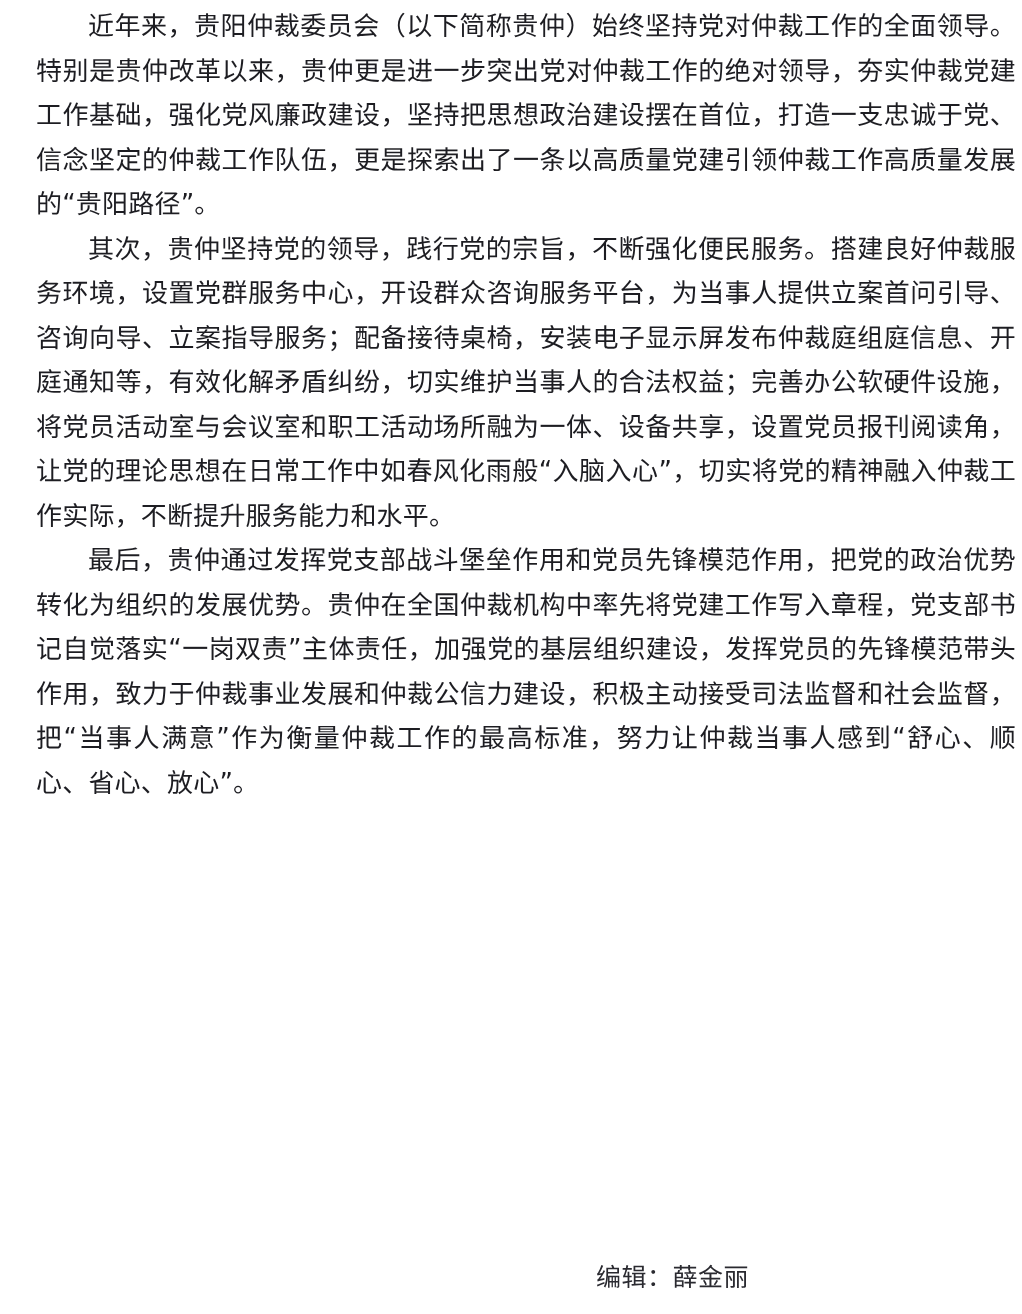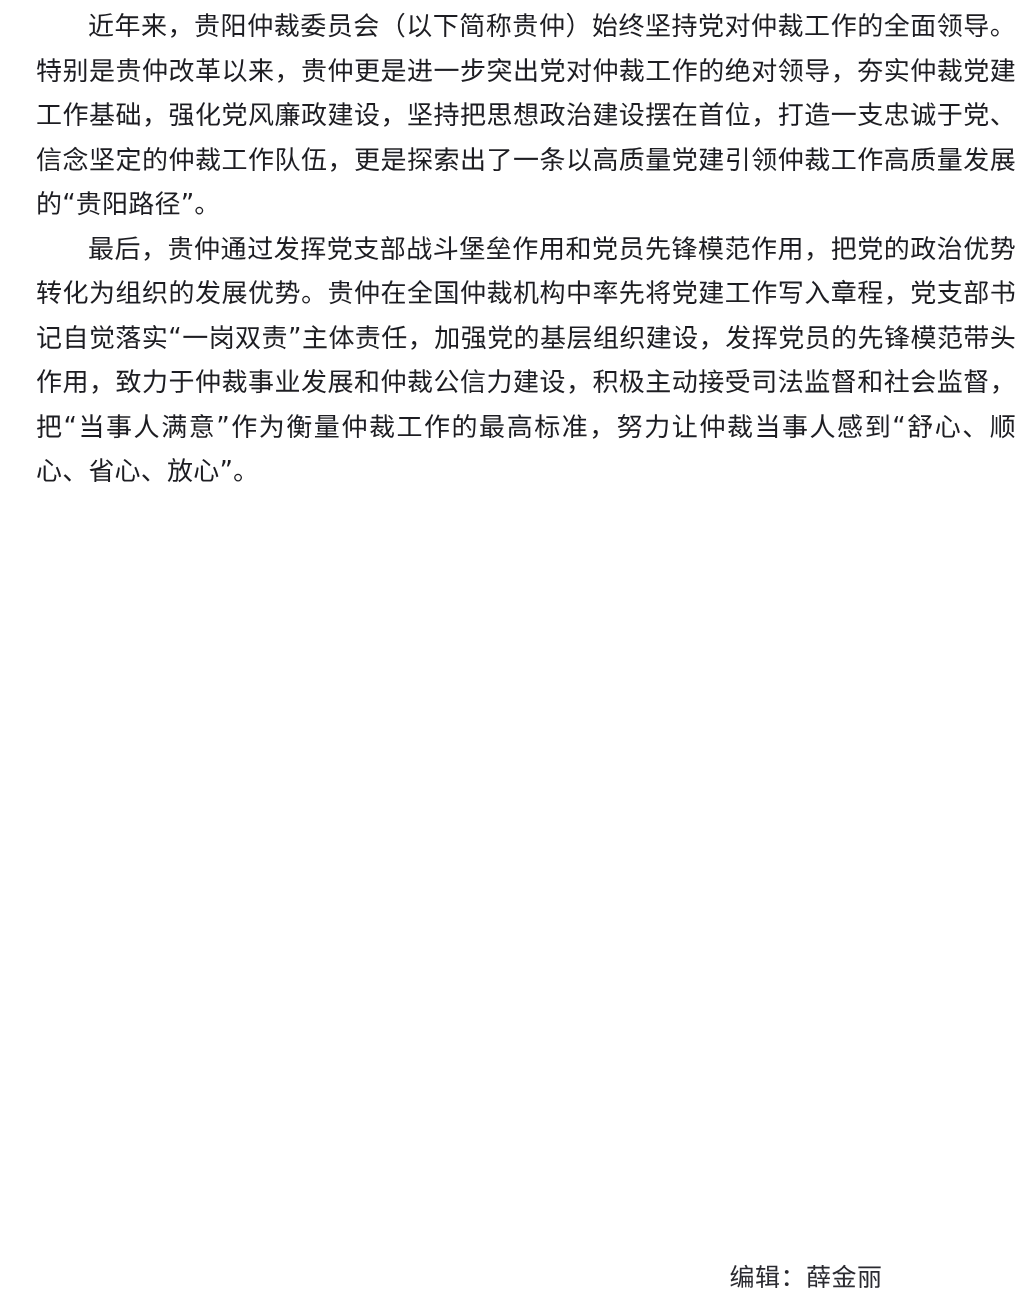--- a/index.html
+++ b/index.html
@@ -48,40 +48,41 @@
 
   .para + .para {
     margin-top: 0px;
   }
 
   #doc-footer {
     position: absolute;
     right: 22px;
     bottom: 18px;
     width: 420px;
-    text-align: center;
+    text-align: left;
   }
 
   .editor-credit {
     margin: 0;
     font-size: 25px;
     line-height: 36px;
     color: #2a2a30;
     letter-spacing: 0.5px;
     font-weight: 400;
   }
 </style>
 </head>
 <body>
 
 <div id="doc-page">
 
   <div id="article-body">
 
     <p class="para">近年来，贵阳仲裁委员会（以下简称贵仲）始终坚持党对仲裁工作的全面领导。特别是贵仲改革以来，贵仲更是进一步突出党对仲裁工作的绝对领导，夯实仲裁党建工作基础，强化党风廉政建设，坚持把思想政治建设摆在首位，打造一支忠诚于党、信念坚定的仲裁工作队伍，更是探索出了一条以高质量党建引领仲裁工作高质量发展的“贵阳路径”。</p>
+    <p class="para">其次，贵仲坚持党的领导，践行党的宗旨，不断强化便民服务。搭建良好仲裁服务环境，设置党群服务中心，开设群众咨询服务平台，为当事人提供立案首问引导、咨询向导、立案指导服务；配备接待桌椅，安装电子显示屏发布仲裁庭组庭信息、开庭通知等，有效化解矛盾纠纷，切实维护当事人的合法权益；完善办公软硬件设施，将党员活动室与会议室和职工活动场所融为一体、设备共享，设置党员报刊阅读角，让党的理论思想在日常工作中如春风化雨般“入脑入心”，切实将党的精神融入仲裁工作实际，不断提升服务能力和水平。</p>
     <p class="para">最后，贵仲通过发挥党支部战斗堡垒作用和党员先锋模范作用，把党的政治优势转化为组织的发展优势。贵仲在全国仲裁机构中率先将党建工作写入章程，党支部书记自觉落实“一岗双责”主体责任，加强党的基层组织建设，发挥党员的先锋模范带头作用，致力于仲裁事业发展和仲裁公信力建设，积极主动接受司法监督和社会监督，把“当事人满意”作为衡量仲裁工作的最高标准，努力让仲裁当事人感到“舒心、顺心、省心、放心”。</p>
 
   </div>
 
   <div id="doc-footer">
     <p class="editor-credit">编辑：薛金丽</p>
   </div>
 
 </div>
 

